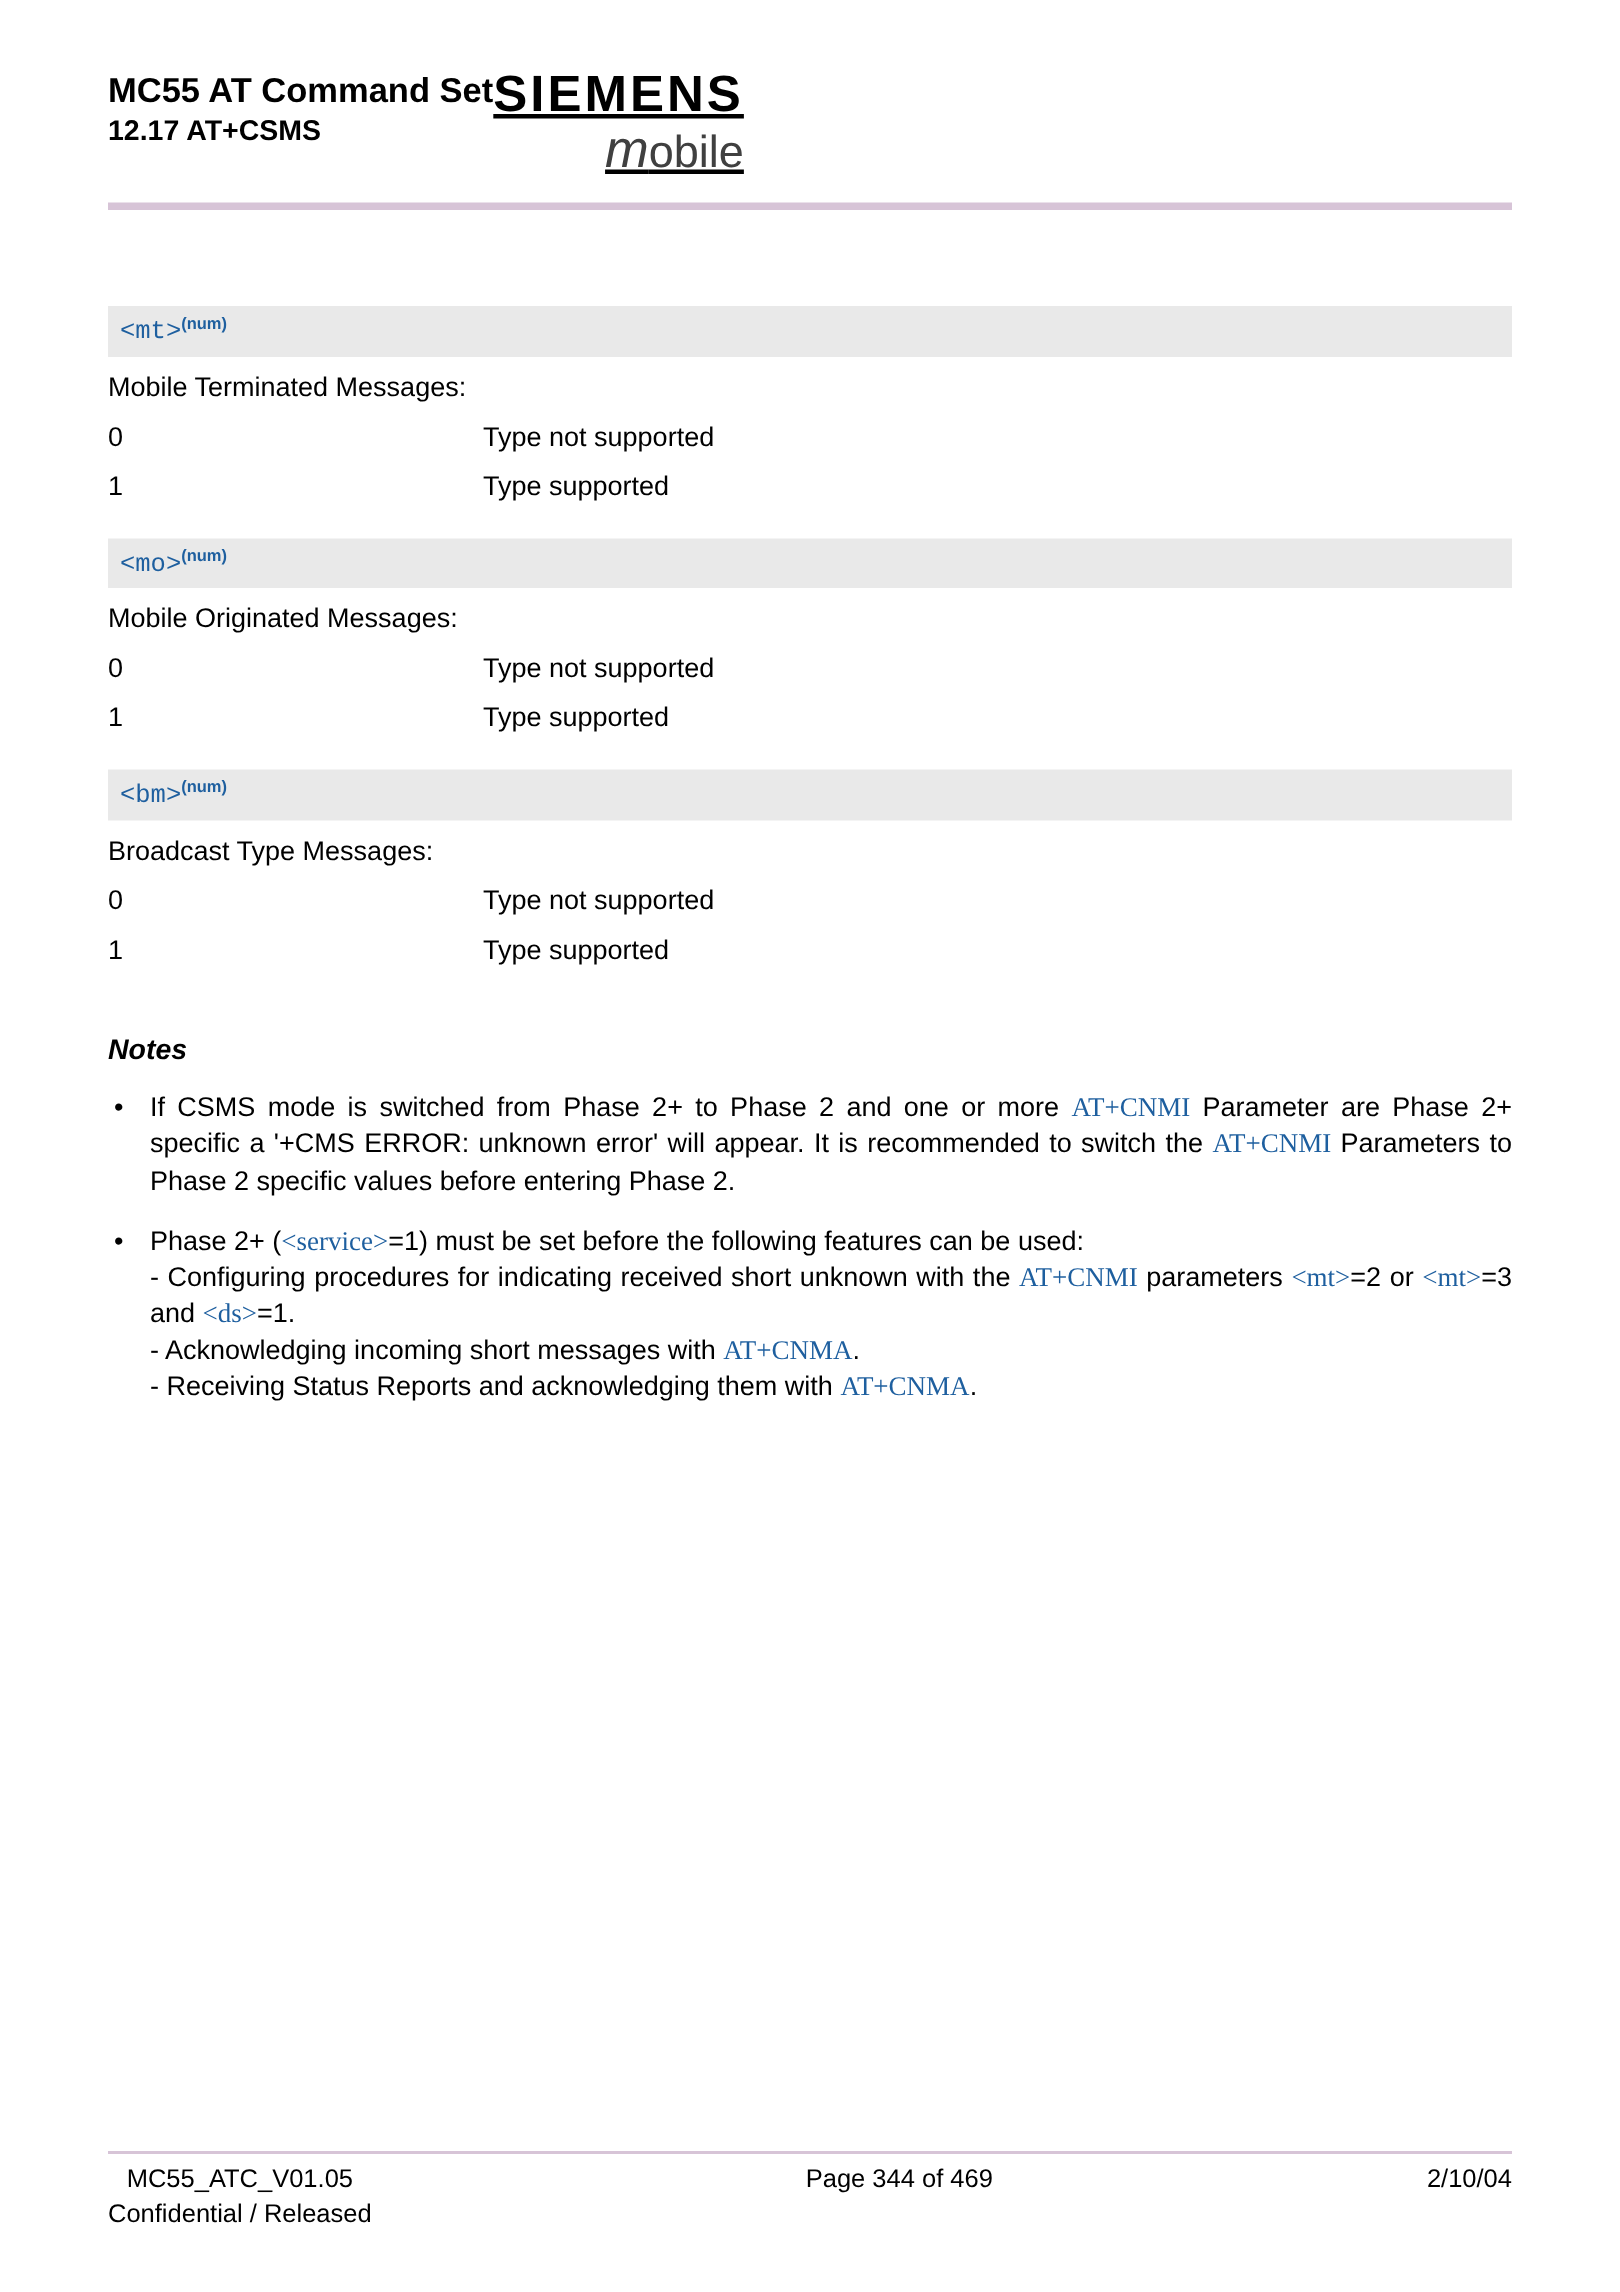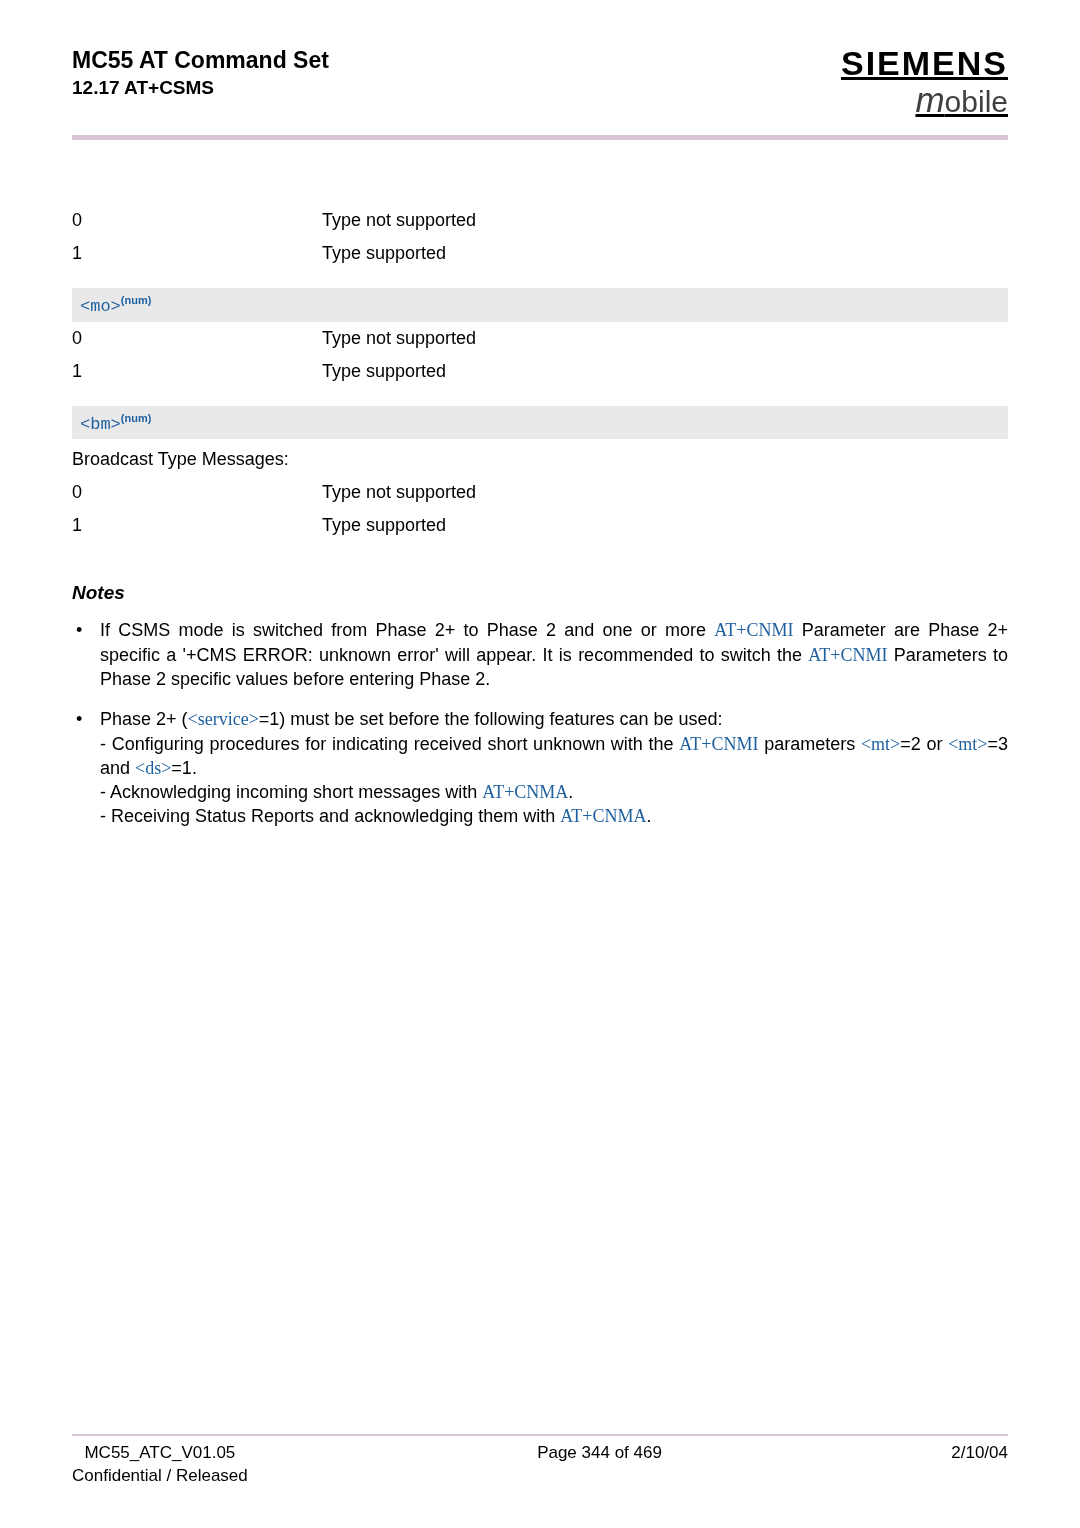--- a/index.html
+++ b/index.html
@@ -12,21 +12,21 @@
   }
   .page {
     width: 1080px;
     height: 1528px;
     padding: 46px 72px 40px 72px;
     display: flex;
     flex-direction: column;
   }
   .header {
     display: flex;
-    justify-content: space-between;
+    justify-content: flex-start;
     align-items: flex-start;
     margin-bottom: 10px;
   }
   .header-left { }
   .doc-title {
     font-size: 23px;
     font-weight: 700;
     line-height: 1.3;
   }
   .doc-subtitle {
@@ -152,38 +152,43 @@
       <div class="doc-subtitle">12.17 AT+CSMS</div>
     </div>
     <div class="brand">
       <div class="brand-top">SIEMENS</div>
       <div class="brand-bottom"><span class="m-accent">m</span><span>obile</span></div>
     </div>
   </div>
   <hr class="hr-thick">
 
   <div class="param-section">
+    <div class="param-header">
+      <span class="code">&lt;mt&gt;</span><span class="sup">(num)</span>
+    </div>
+    <div class="param-desc">Mobile Terminated Messages:</div>
     <table class="param-table">
       <tbody>
           <tr>
         <td class="k">0</td>
         <td>Type not supported</td>
       </tr>
       <tr>
         <td class="k">1</td>
         <td>Type supported</td>
       </tr>
     </tbody>
       </table>
   </div>
 
   <div class="param-section">
     <div class="param-header">
       <span class="code">&lt;mo&gt;</span><span class="sup">(num)</span>
     </div>
+    <div class="param-desc">Mobile Originated Messages:</div>
     <table class="param-table">
       <tbody>
           <tr>
         <td class="k">0</td>
         <td>Type not supported</td>
       </tr>
       <tr>
         <td class="k">1</td>
         <td>Type supported</td>
       </tr>

